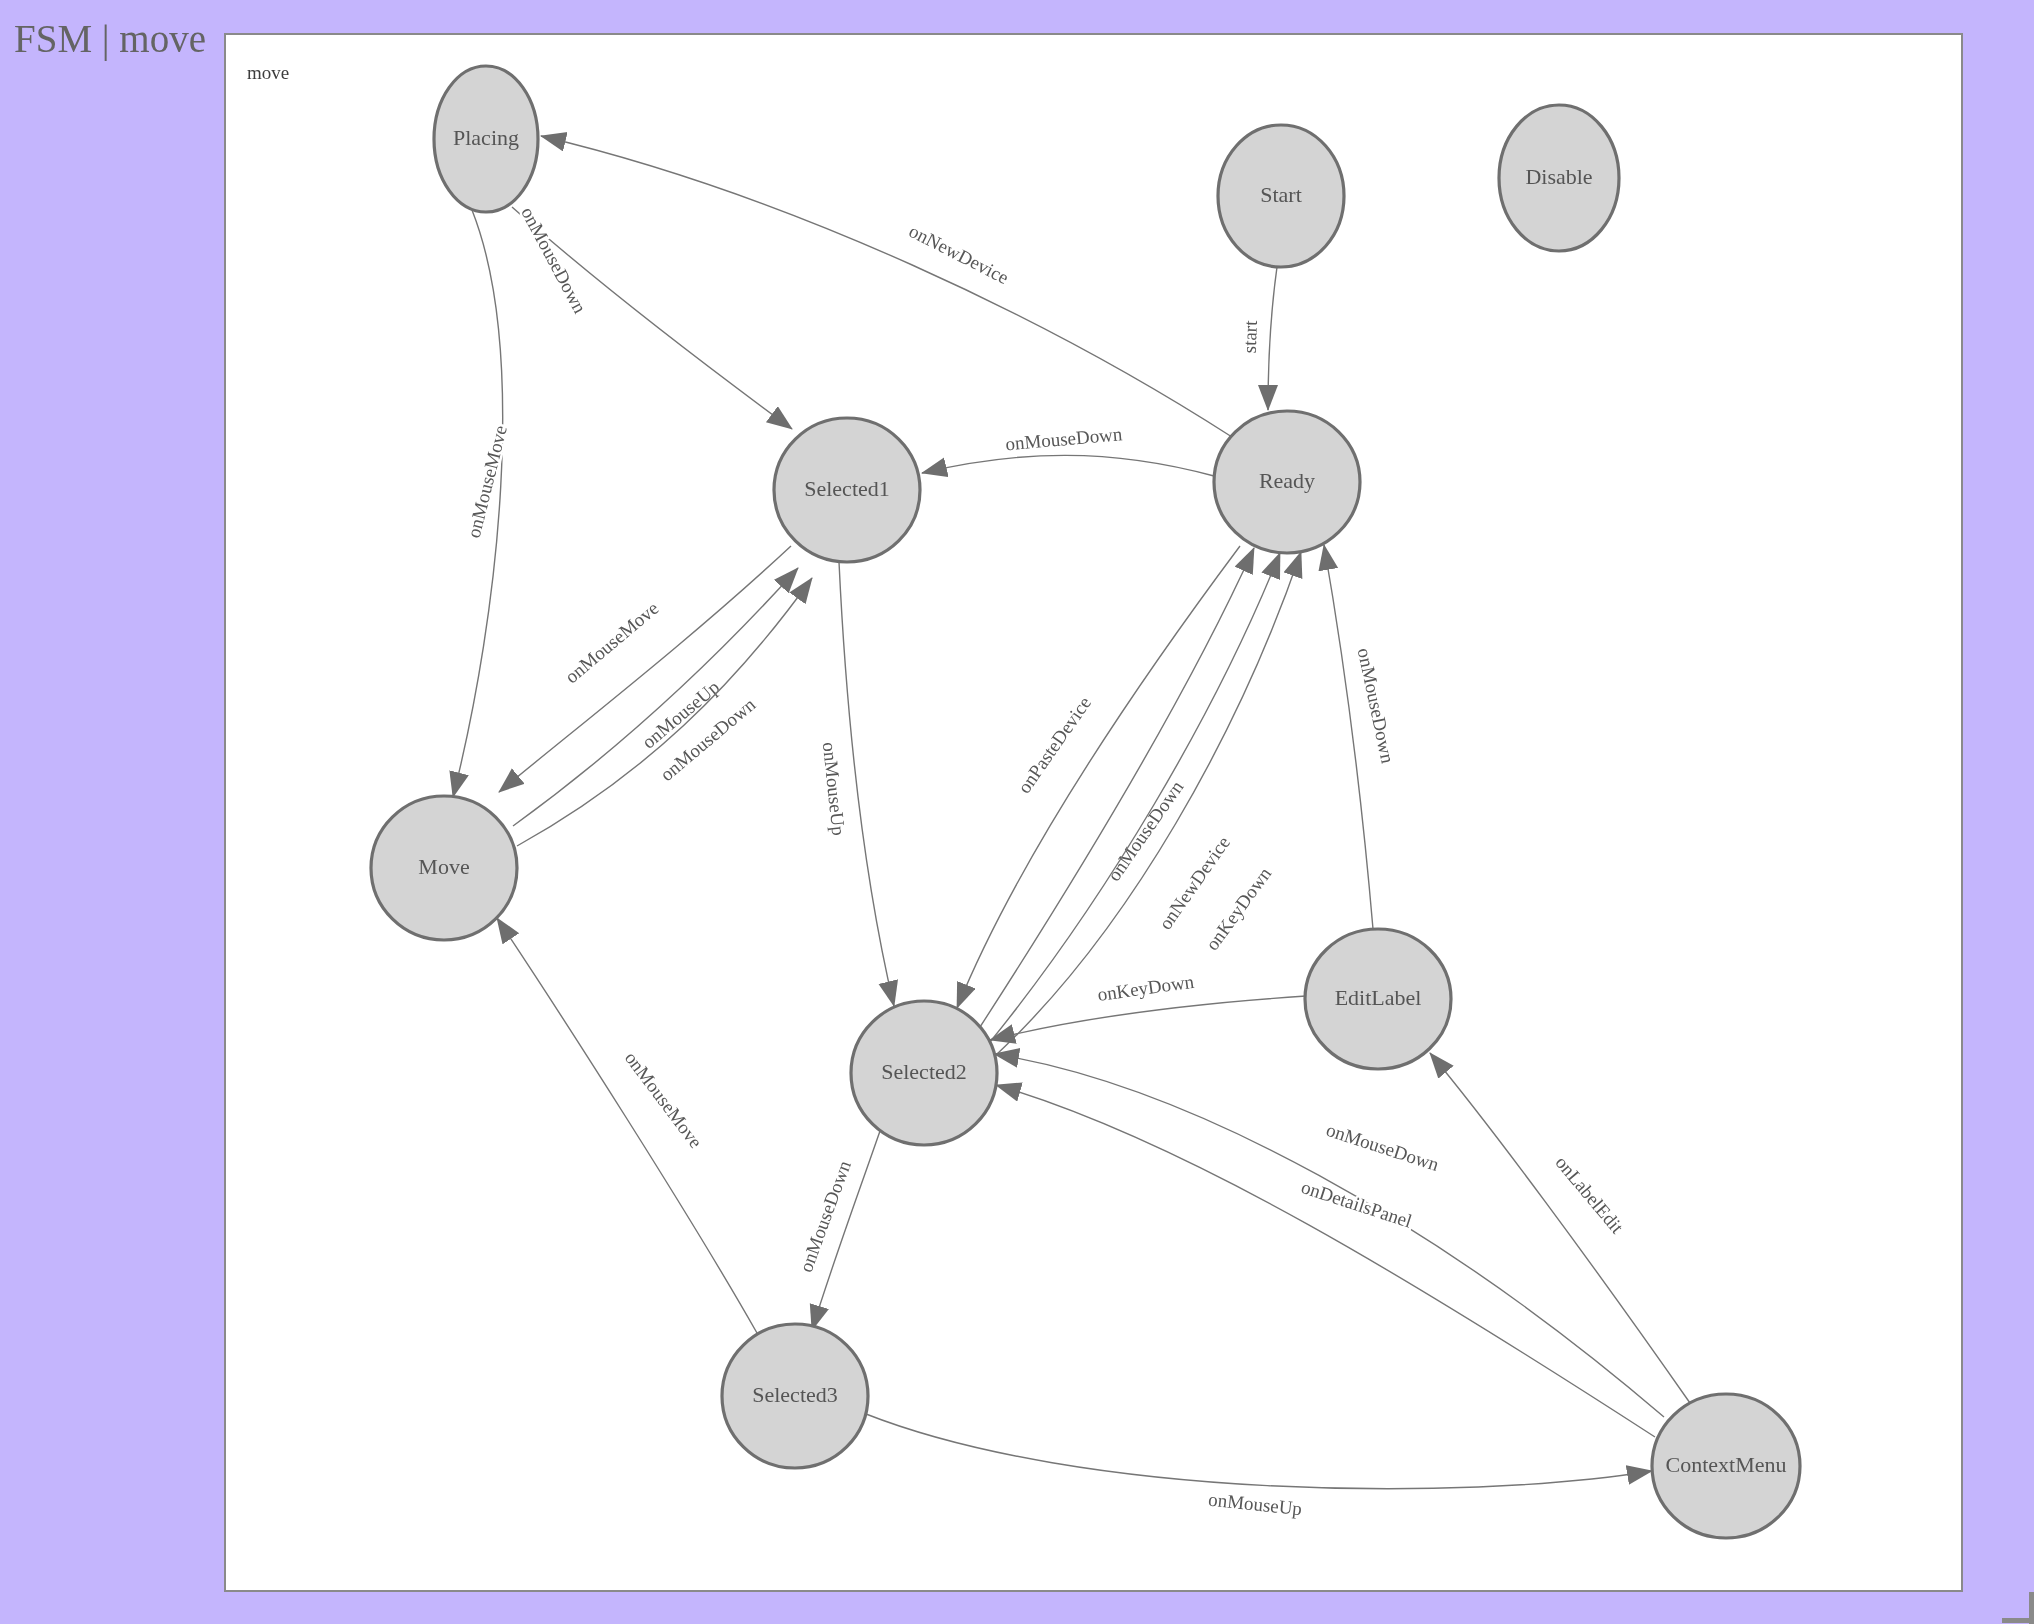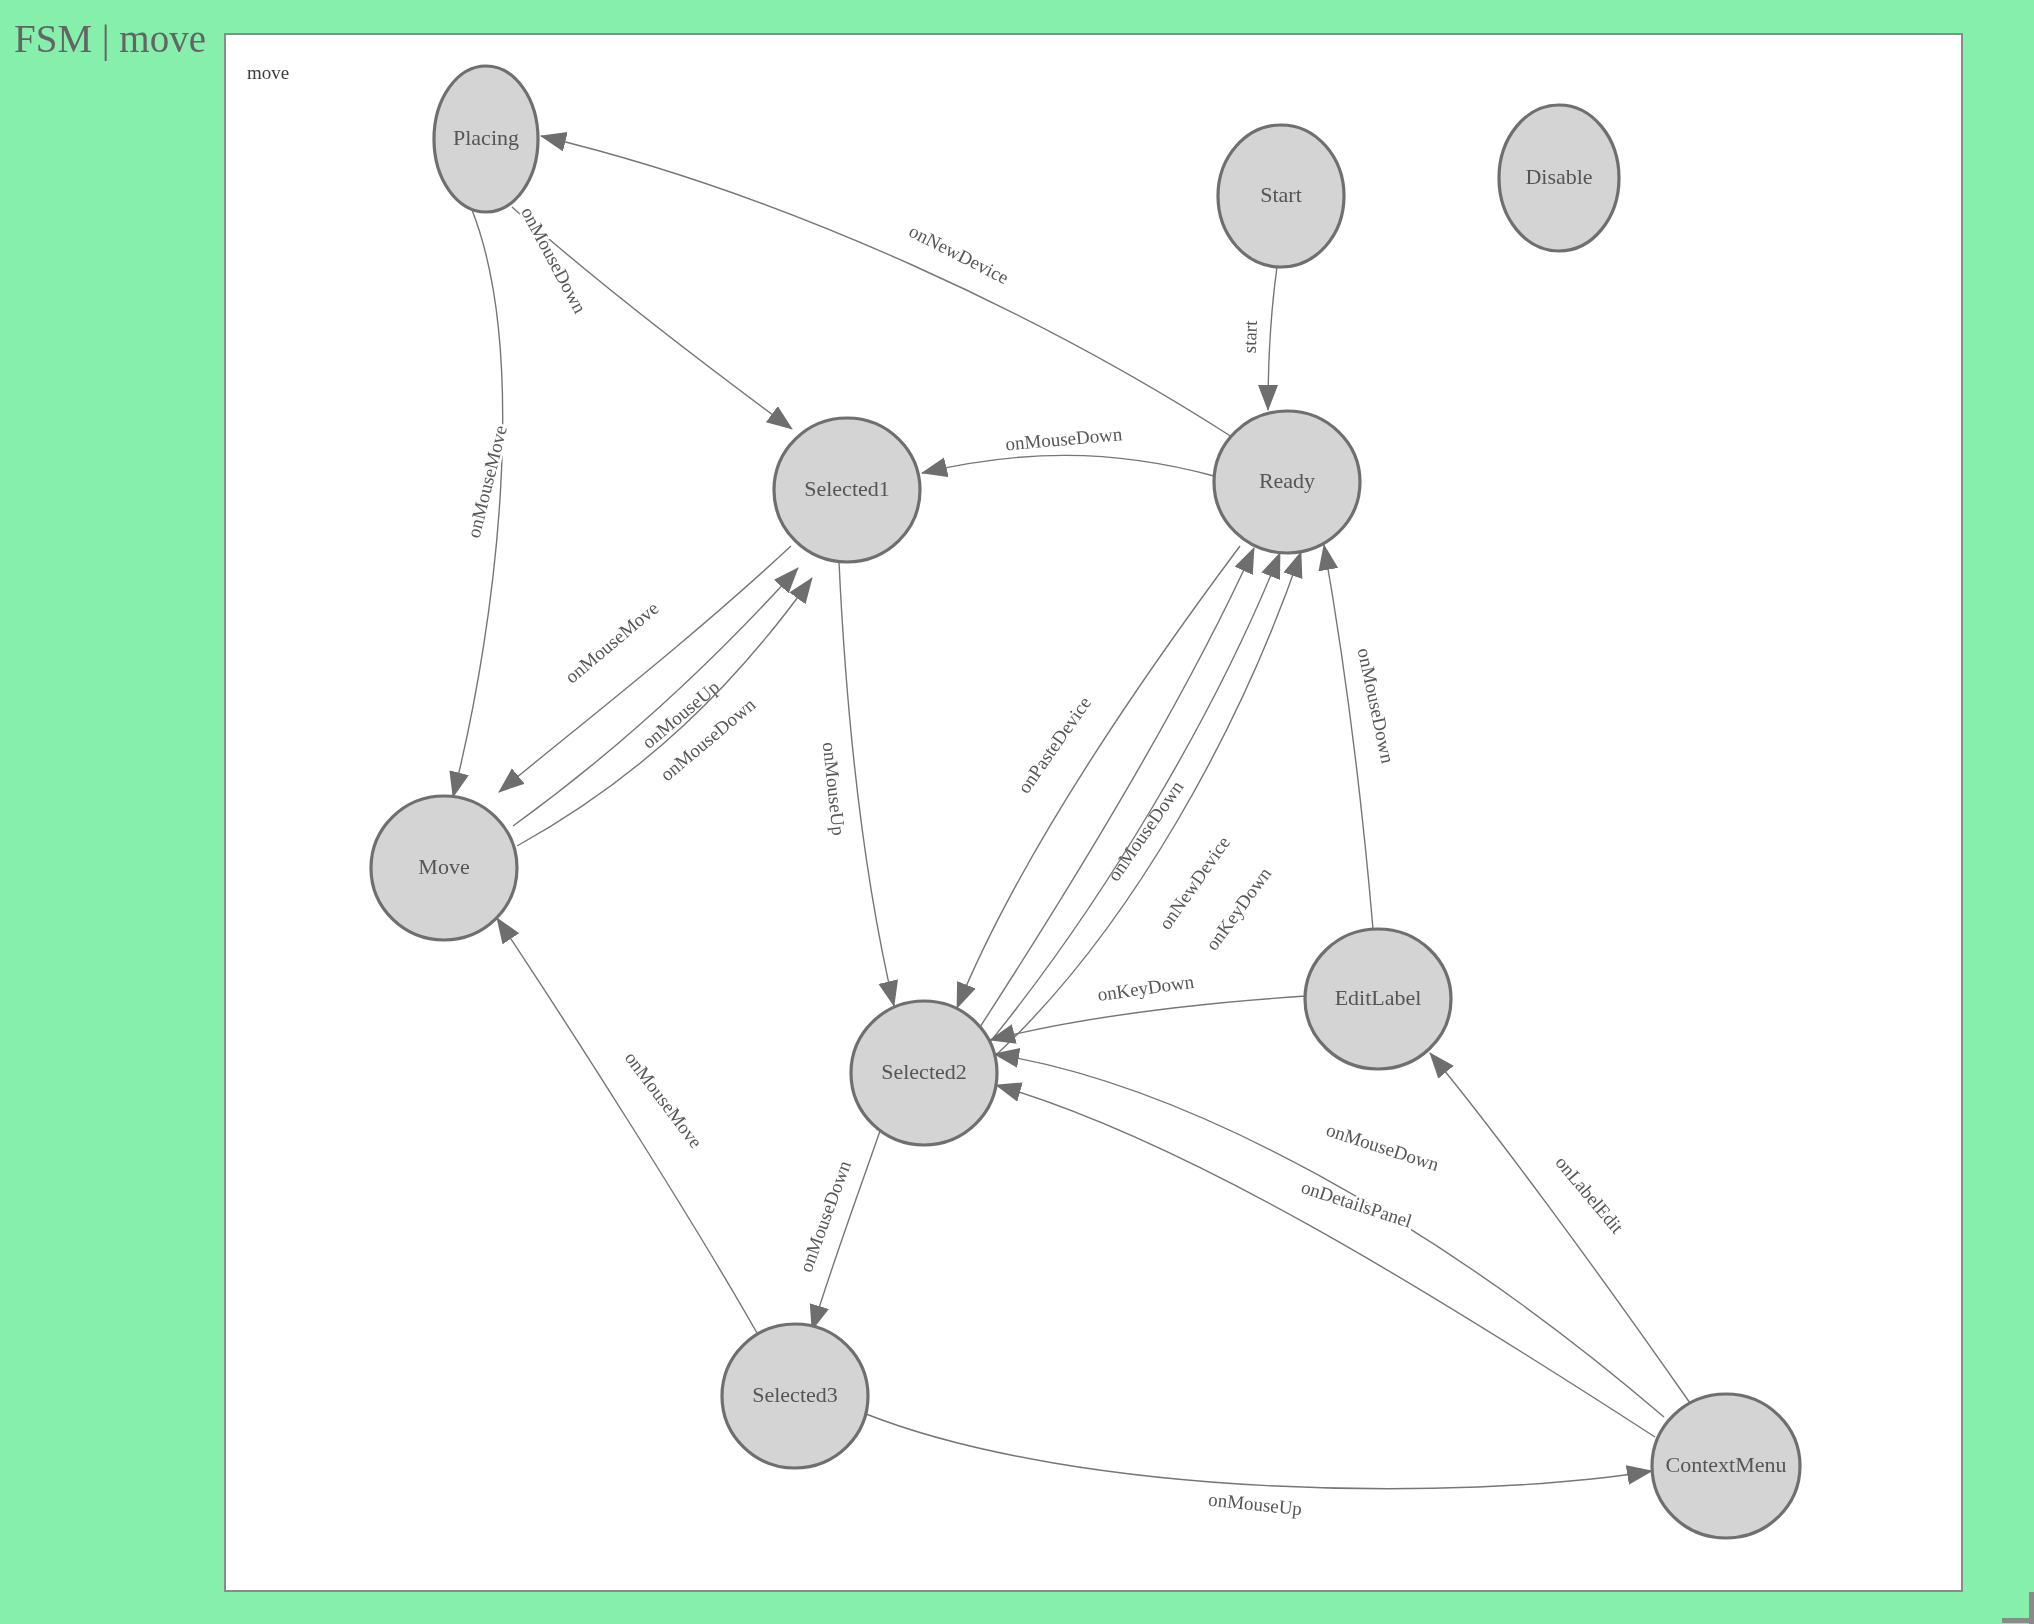--- a/index.html
+++ b/index.html
@@ -1,19 +1,19 @@
 <!DOCTYPE html>
 <html><head>
 <meta charset="utf-8">
 <style>
   html,body{margin:0;padding:0;background:#ffffff;}
   .page{
     position:relative;
     width:2034px;height:1624px;
-    background:#86efac;
+    background:#c4b5fd;
     font-family:"Liberation Serif","DejaVu Serif",serif;
     overflow:hidden;
     text-decoration:underline;
   }
   .page-title{
     position:absolute;left:14px;top:16px;
     font-size:39px;color:#646464;letter-spacing:0px;
     white-space:pre;
   }
   .diagram-frame{

